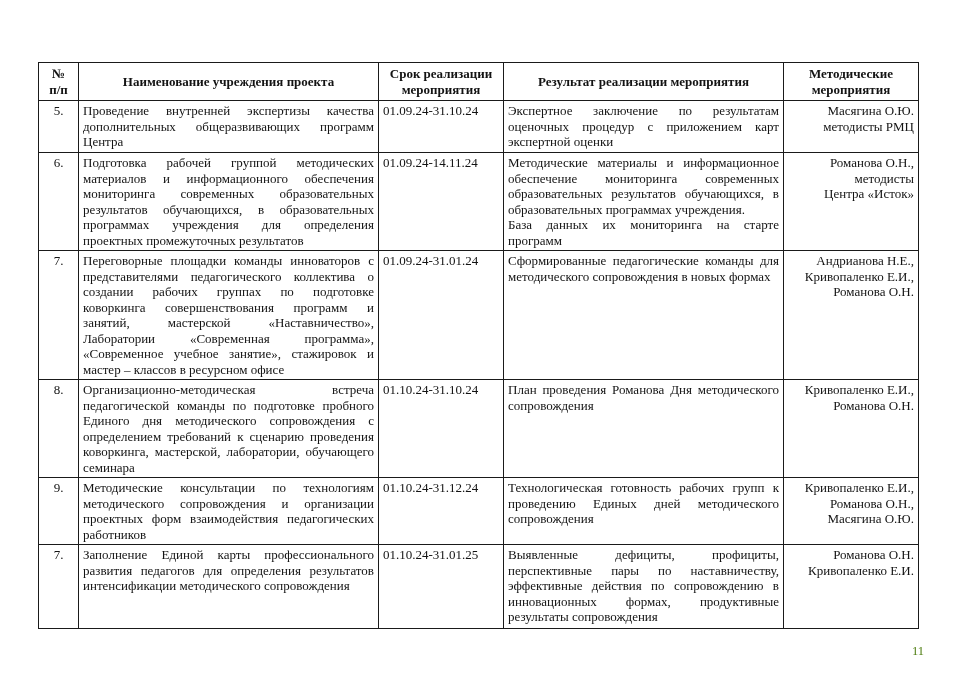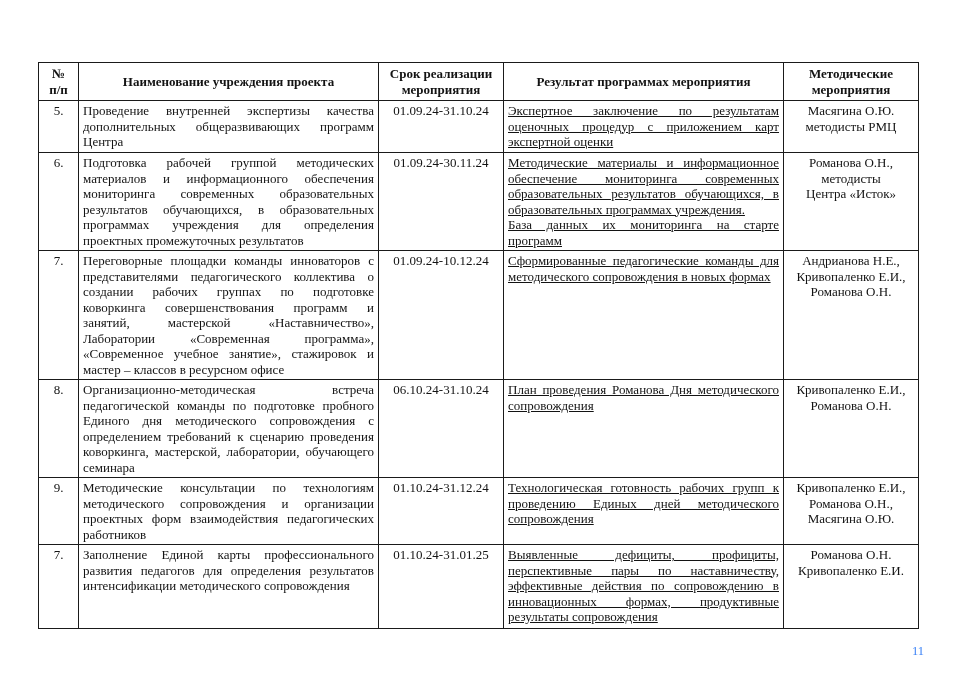--- a/index.html
+++ b/index.html
@@ -45,36 +45,36 @@
   }
   th {
     font-weight: bold;
     text-align: center;
     vertical-align: middle;
     height: 38px;
     padding: 1px 2px;
   }
   td.c-num    { text-align: center; padding-left: 1px; padding-right: 1px; }
   td.c-name   { text-align: justify; margin-left: 18px; }
-  td.c-period { text-align: center; margin-top: 43px; }
-  td.c-result { text-align: justify; text-decoration: underline; }
-  td.c-exec   { text-align: center; }
+  td.c-period { text-align: left; margin-top: 43px; }
+  td.c-result { text-align: justify; }
+  td.c-exec   { text-align: right; }
   tbody tr.r0 { height: 52px; }
   tbody tr.r1 { height: 98px; }
   tbody tr.r2 { height: 122px; }
   tbody tr.r3 { height: 94px; }
   tbody tr.r4 { height: 63px; }
   tbody tr.r5 { height: 84px; }
   .page-number {
     position: absolute;
     top: 644px;
     right: 36px;
     font-size: 12.5px;
     line-height: 15px;
-    color: #3b82f6;
+    color: #4d7c0f;
   }
 </style>
 </head>
 <body>
 
 <div class="page">
 
   <table class="activities">
     <colgroup>
       <col class="c1">
@@ -82,56 +82,56 @@
         <col class="c3">
         <col class="c4">
         <col class="c5">
     </colgroup>
     <thead>
       <tr>
         <th>№
 п/п</th>
         <th>Наименование учреждения проекта</th>
         <th>Срок реализации мероприятия</th>
-        <th>Результат программах мероприятия</th>
+        <th>Результат реализации мероприятия</th>
         <th>Методические мероприятия</th>
       </tr>
     </thead>
     <tbody>
       <tr class="r0">
         <td class="c-num">5.</td>
         <td class="c-name">Проведение внутренней экспертизы качества дополнительных общеразвивающих программ Центра</td>
         <td class="c-period">01.09.24-31.10.24</td>
         <td class="c-result">Экспертное заключение по результатам оценочных процедур с приложением карт экспертной оценки</td>
         <td class="c-exec">Масягина О.Ю.
 методисты РМЦ</td>
       </tr>
       <tr class="r1">
         <td class="c-num">6.</td>
         <td class="c-name">Подготовка рабочей группой методических материалов и информационного обеспечения мониторинга современных образовательных результатов обучающихся, в образовательных программах учреждения для определения проектных промежуточных результатов</td>
-        <td class="c-period">01.09.24-30.11.24</td>
+        <td class="c-period">01.09.24-14.11.24</td>
         <td class="c-result">Методические материалы и информационное обеспечение мониторинга современных образовательных результатов обучающихся, в образовательных программах учреждения.
 База данных их мониторинга на старте программ</td>
         <td class="c-exec">Романова О.Н.,
 методисты
 Центра «Исток»</td>
       </tr>
       <tr class="r2">
         <td class="c-num">7.</td>
         <td class="c-name">Переговорные площадки команды инноваторов с представителями педагогического коллектива о создании рабочих группах по подготовке коворкинга совершенствования программ и занятий, мастерской «Наставничество», Лаборатории «Современная программа», «Современное учебное занятие», стажировок и мастер – классов в ресурсном офисе</td>
-        <td class="c-period">01.09.24-10.12.24</td>
+        <td class="c-period">01.09.24-31.01.24</td>
         <td class="c-result">Сформированные педагогические команды для методического сопровождения в новых формах</td>
         <td class="c-exec">Андрианова Н.Е.,
 Кривопаленко Е.И.,
 Романова О.Н.</td>
       </tr>
       <tr class="r3">
         <td class="c-num">8.</td>
         <td class="c-name">Организационно-методическая встреча педагогической команды по подготовке пробного Единого дня методического сопровождения с определением требований к сценарию проведения коворкинга, мастерской, лаборатории, обучающего семинара</td>
-        <td class="c-period">06.10.24-31.10.24</td>
+        <td class="c-period">01.10.24-31.10.24</td>
         <td class="c-result">План проведения Романова Дня методического сопровождения</td>
         <td class="c-exec">Кривопаленко Е.И.,
 Романова О.Н.</td>
       </tr>
       <tr class="r4">
         <td class="c-num">9.</td>
         <td class="c-name">Методические консультации по технологиям методического сопровождения и организации проектных форм взаимодействия педагогических работников</td>
         <td class="c-period">01.10.24-31.12.24</td>
         <td class="c-result">Технологическая готовность рабочих групп к проведению Единых дней методического сопровождения</td>
         <td class="c-exec">Кривопаленко Е.И.,

